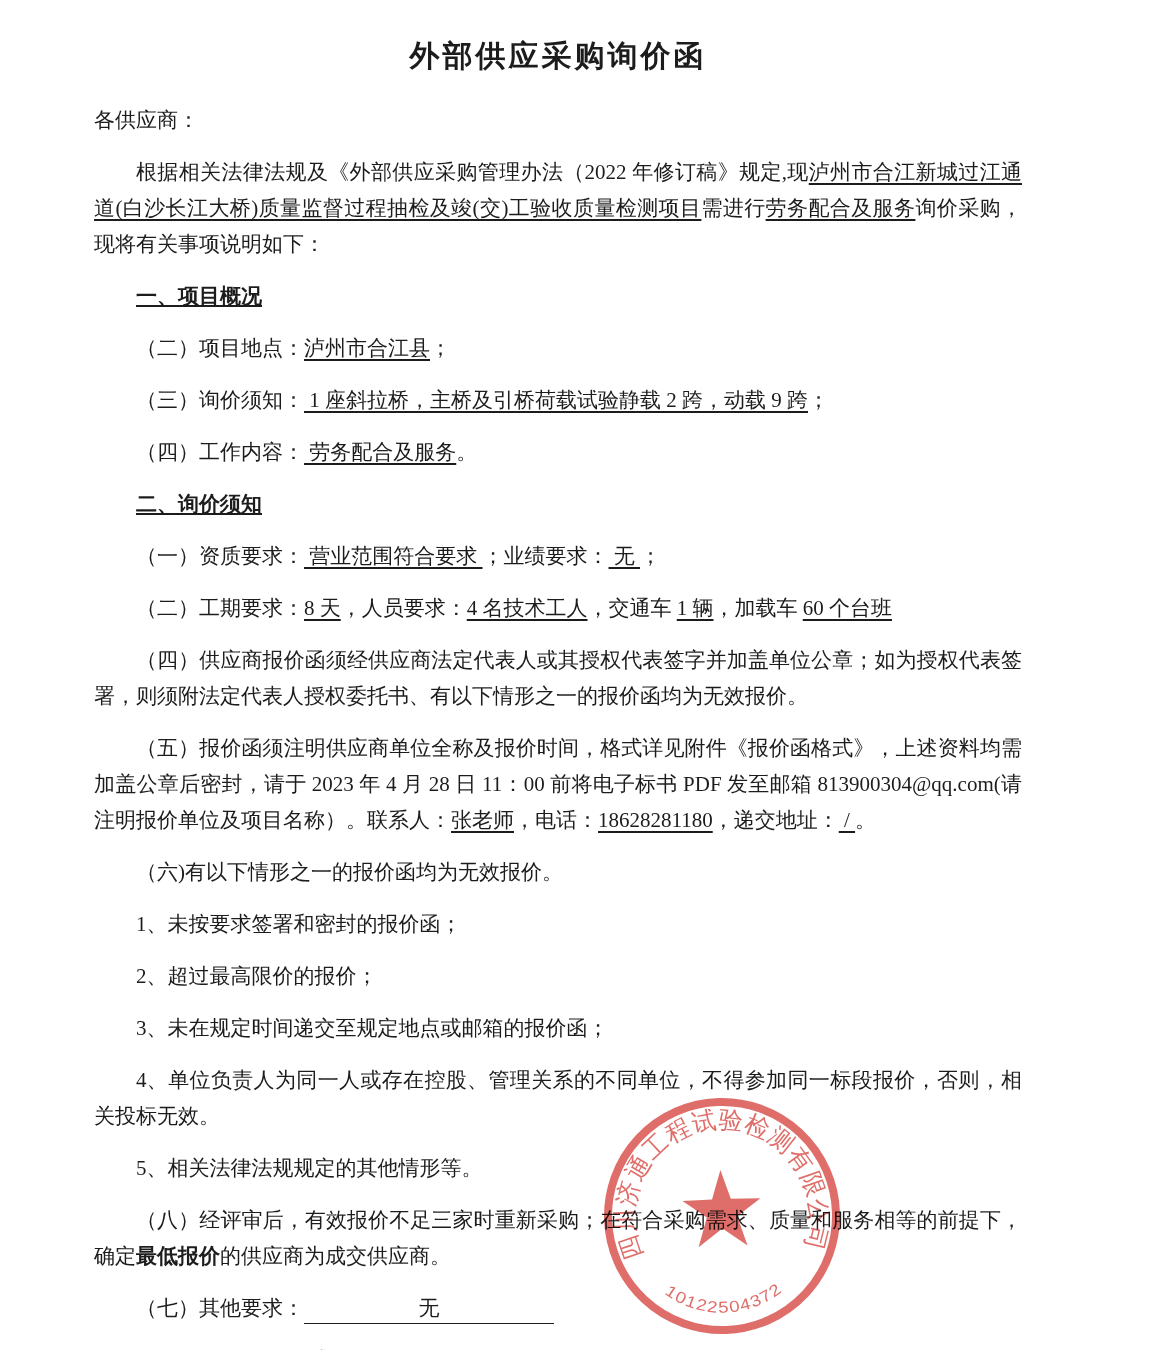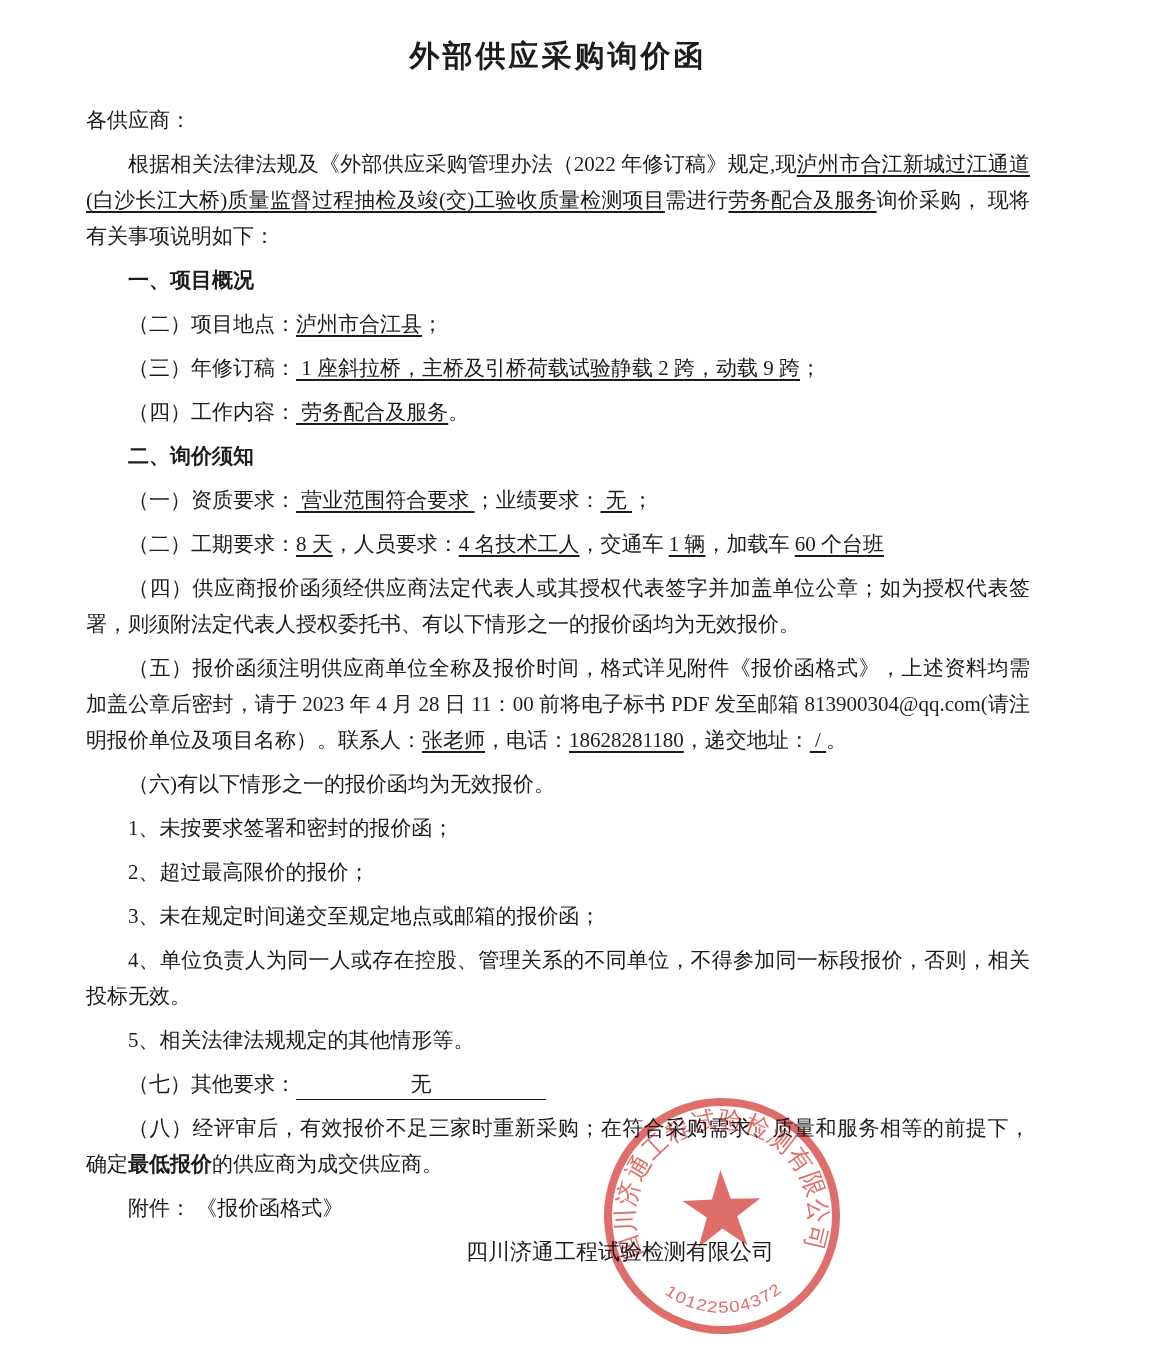--- a/index.html
+++ b/index.html
@@ -14,25 +14,26 @@
   .page { padding:30px 120px 0 78px; position:relative; z-index:2; }
   .doc-title {
     text-align:center;
     font-family:"Liberation Sans","DejaVu Sans",sans-serif;
     font-weight:bold;
     font-size:30px;
     letter-spacing:3px;
     margin:4px 0 24px 0;
     line-height:44px;
   }
-  p { margin:8px; font-size:21px; line-height:36px; text-align:justify; }
+  p { margin:16px; font-size:21px; line-height:36px; text-align:justify; }
   .ind { text-indent:2em; }
   .hd {
     font-family:"Liberation Sans","DejaVu Sans",sans-serif;
     font-weight:bold;
+    text-decoration:underline;
   }
   .u { text-decoration:underline; text-underline-offset:4px; }
   .b { font-weight:bold; font-family:"Liberation Sans","DejaVu Sans",sans-serif; }
   .blank {
     display:inline-block;
     width:250px;
     border-bottom:1.5px solid #1c1c1c;
     text-align:center;
     text-indent:0;
     line-height:30px;
@@ -57,21 +58,21 @@
 
   <p>各供应商：</p>
 
   <p class="ind"><span>根据相关法律法规及《外部供应采购管理办法（2022 年修订稿》规定,现</span><span class="u">泸州市合江新城过江通道(白沙长江大桥)质量监督过程抽检及竣(交)工验收质量检测项目</span><span>需进行</span><span class="u">劳务配合及服务</span><span>询价采购， 现将有关事项说明如下：</span></p>
 
   <p class="ind hd">一、项目概况</p>
 
 
   <p class="ind"><span>（二）项目地点：</span><span class="u">泸州市合江县</span><span>；</span></p>
 
-  <p class="ind"><span>（三）年修订稿：</span><span class="u"> 1 座斜拉桥，主桥及引桥荷载试验静载 2 跨，动载 9 跨</span><span>；</span></p>
+  <p class="ind"><span>（三）询价须知：</span><span class="u"> 1 座斜拉桥，主桥及引桥荷载试验静载 2 跨，动载 9 跨</span><span>；</span></p>
 
   <p class="ind"><span>（四）工作内容：</span><span class="u"> 劳务配合及服务</span><span>。</span></p>
 
   <p class="ind hd">二、询价须知</p>
 
   <p class="ind"><span>（一）资质要求：</span><span class="u"> 营业范围符合要求 </span><span>；业绩要求：</span><span class="u"> 无 </span><span>；</span></p>
 
   <p class="ind"><span>（二）工期要求：</span><span class="u">8 天</span><span>，人员要求：</span><span class="u">4 名技术工人</span><span>，交通车 </span><span class="u">1 辆</span><span>，加载车 </span><span class="u">60 个台班</span></p>
 
 
@@ -80,23 +81,23 @@
   <p class="ind"><span>（五）报价函须注明供应商单位全称及报价时间，格式详见附件《报价函格式》，上述资料均需加盖公章后密封，请于 2023 年 4 月 28 日 11：00 前将电子标书 PDF 发至邮箱 813900304@qq.com(请注明报价单位及项目名称）。联系人：</span><span class="u">张老师</span><span>，电话：</span><span class="u">18628281180</span><span>，递交地址：</span><span class="u"> / </span><span>。</span></p>
 
   <p class="ind">（六)有以下情形之一的报价函均为无效报价。</p>
 
   <p class="ind">1、未按要求签署和密封的报价函；</p>
   <p class="ind">2、超过最高限价的报价；</p>
   <p class="ind">3、未在规定时间递交至规定地点或邮箱的报价函；</p>
   <p class="ind">4、单位负责人为同一人或存在控股、管理关系的不同单位，不得参加同一标段报价，否则，相关投标无效。</p>
   <p class="ind">5、相关法律法规规定的其他情形等。</p>
 
+  <p class="ind"><span>（八）经评审后，有效报价不足三家时重新采购；在符合采购需求、质量和服务相等的前提下，确定</span><span class="b">最低报价</span><span>的供应商为成交供应商。</span></p>
+
   <p class="ind"><span>（七）其他要求：</span><span class="blank">无</span></p>
-
-  <p class="ind"><span>（八）经评审后，有效报价不足三家时重新采购；在符合采购需求、质量和服务相等的前提下，确定</span><span class="b">最低报价</span><span>的供应商为成交供应商。</span></p>
 
   <p class="ind">附件： 《报价函格式》</p>
 
   <p class="sig-company">四川济通工程试验检测有限公司</p>
 
 
 </div>
 
 <svg class="stamp" viewBox="0 0 1158 1350" xmlns="http://www.w3.org/2000/svg">
   <g transform="rotate(-2 722 1216)" opacity="0.82">

